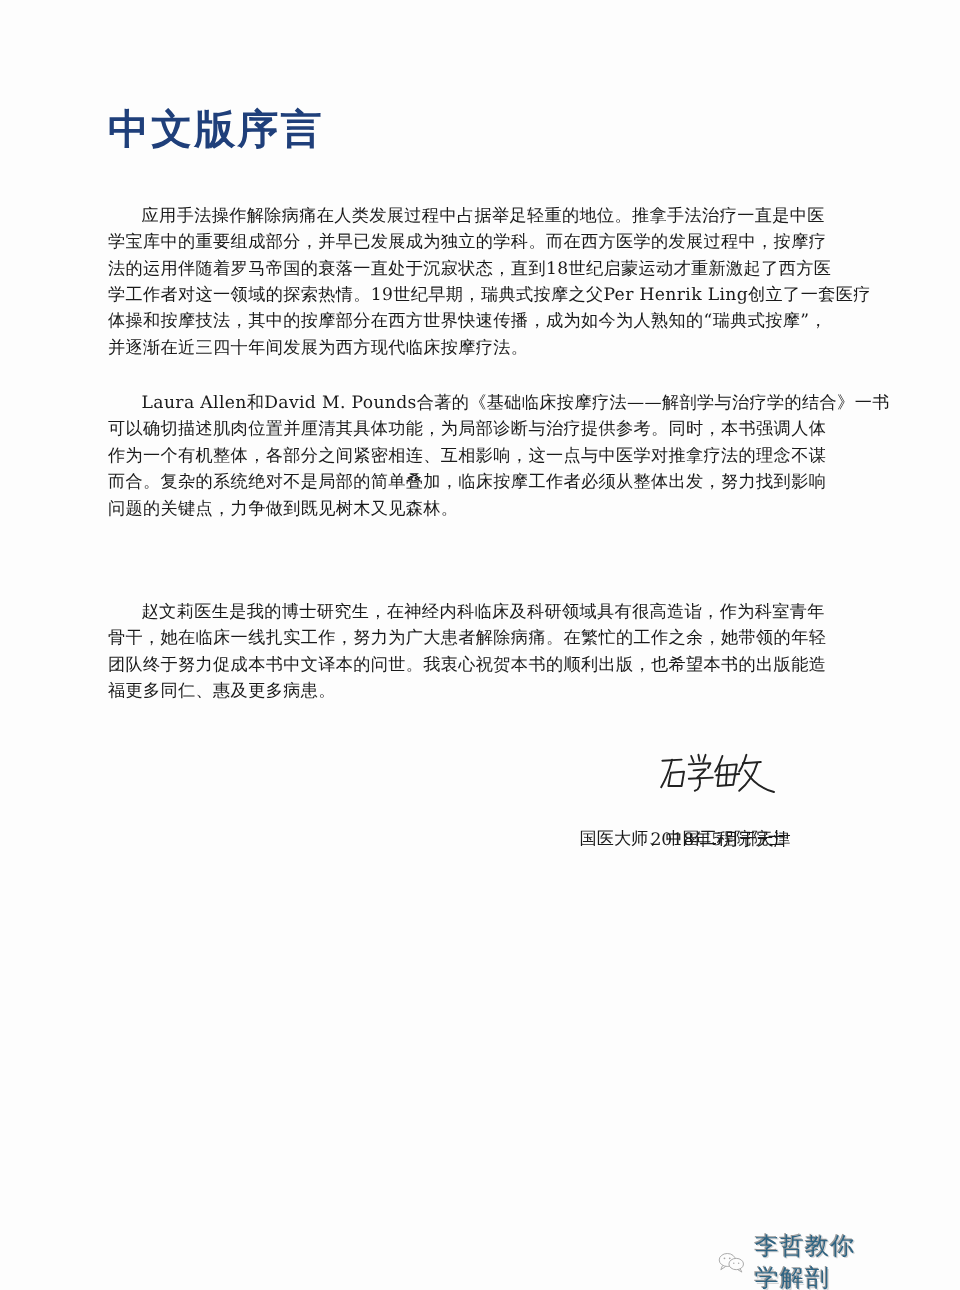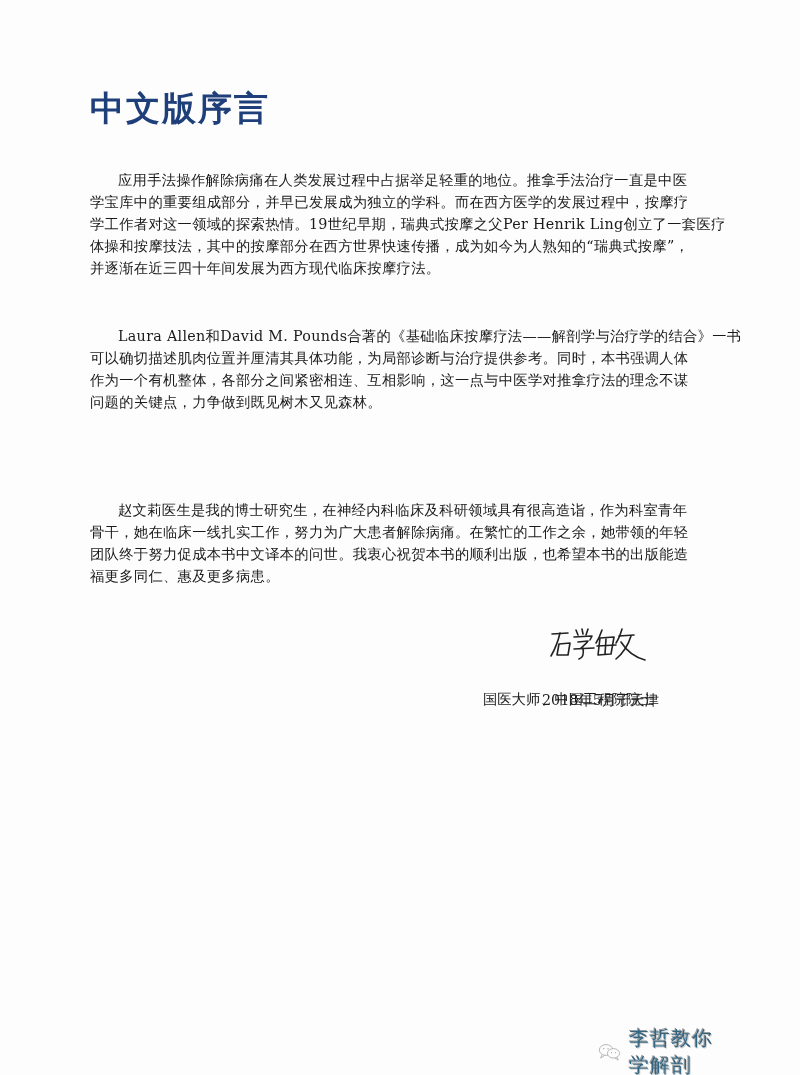--- a/index.html
+++ b/index.html
@@ -99,29 +99,31 @@
 </head>
 <body>
 
 <div class="page">
 
   <h1 class="title">中文版序言</h1>
 
   <div class="body-text para" id="p1">
     <span class="line first">应用手法操作解除病痛在人类发展过程中占据举足轻重的地位。推拿手法治疗一直是中医</span>
     <span class="line">学宝库中的重要组成部分，并早已发展成为独立的学科。而在西方医学的发展过程中，按摩疗</span>
+    <span class="line">法的运用伴随着罗马帝国的衰落一直处于沉寂状态，直到18世纪启蒙运动才重新激起了西方医</span>
     <span class="line">学工作者对这一领域的探索热情。19世纪早期，瑞典式按摩之父Per Henrik Ling创立了一套医疗</span>
     <span class="line">体操和按摩技法，其中的按摩部分在西方世界快速传播，成为如今为人熟知的“瑞典式按摩”，</span>
     <span class="line">并逐渐在近三四十年间发展为西方现代临床按摩疗法。</span>
   </div>
 
   <div class="body-text para" id="p2">
     <span class="line first">Laura Allen和David M. Pounds合著的《基础临床按摩疗法——解剖学与治疗学的结合》一书</span>
     <span class="line">可以确切描述肌肉位置并厘清其具体功能，为局部诊断与治疗提供参考。同时，本书强调人体</span>
     <span class="line">作为一个有机整体，各部分之间紧密相连、互相影响，这一点与中医学对推拿疗法的理念不谋</span>
+    <span class="line">而合。复杂的系统绝对不是局部的简单叠加，临床按摩工作者必须从整体出发，努力找到影响</span>
     <span class="line">问题的关键点，力争做到既见树木又见森林。</span>
   </div>
 
   <div class="body-text para" id="p3">
     <span class="line first">赵文莉医生是我的博士研究生，在神经内科临床及科研领域具有很高造诣，作为科室青年</span>
     <span class="line">骨干，她在临床一线扎实工作，努力为广大患者解除病痛。在繁忙的工作之余，她带领的年轻</span>
     <span class="line">团队终于努力促成本书中文译本的问世。我衷心祝贺本书的顺利出版，也希望本书的出版能造</span>
     <span class="line">福更多同仁、惠及更多病患。</span>
   </div>
 

